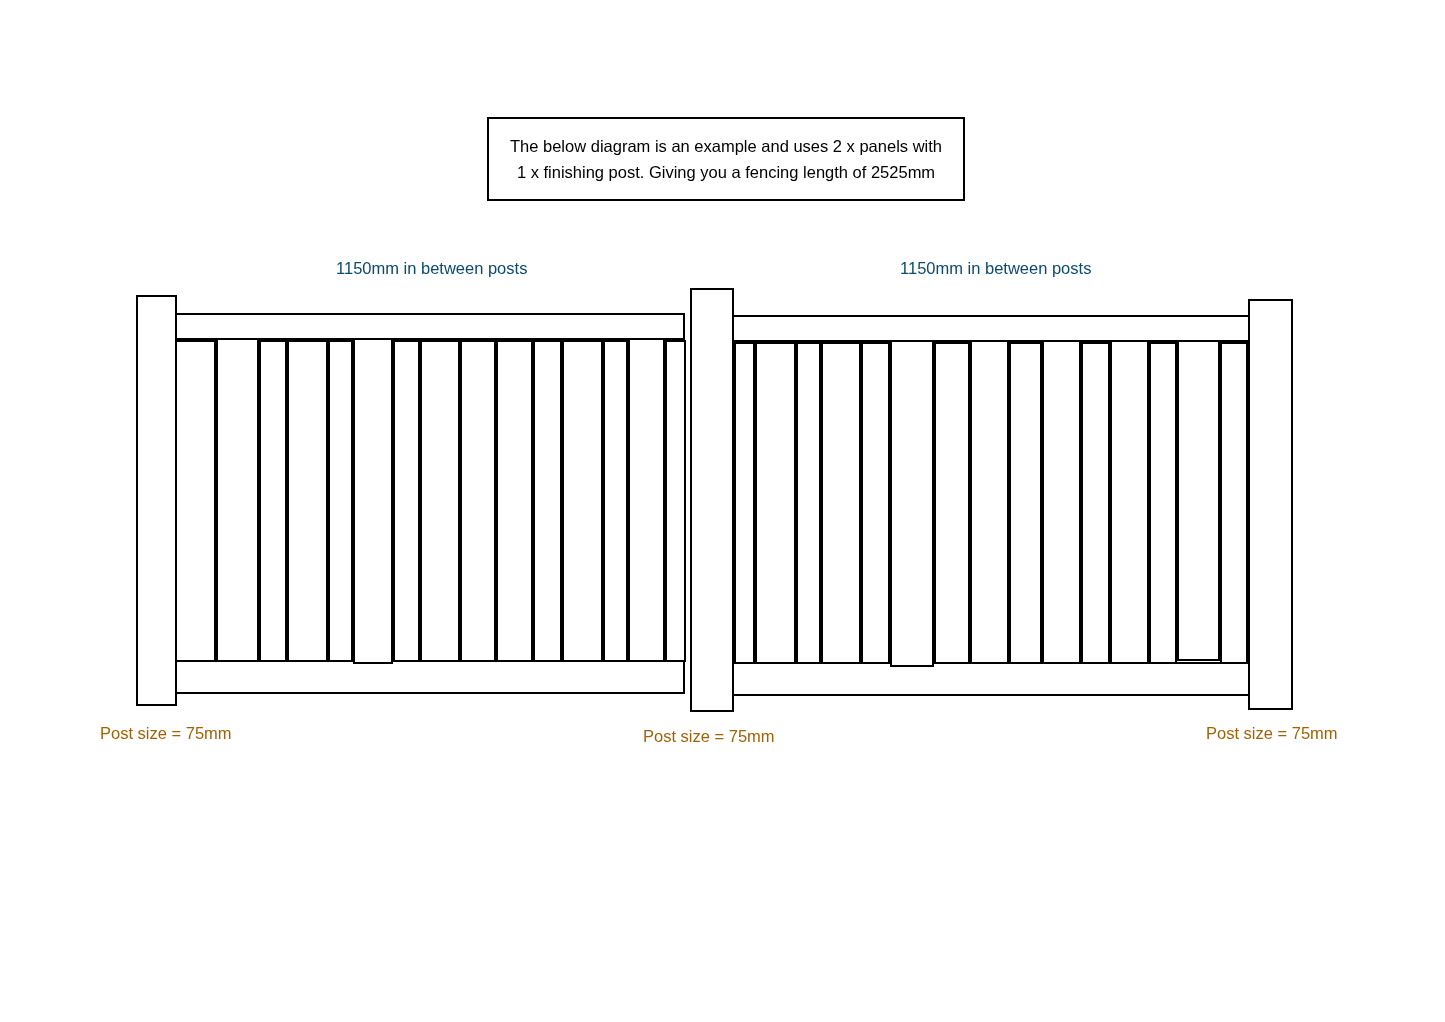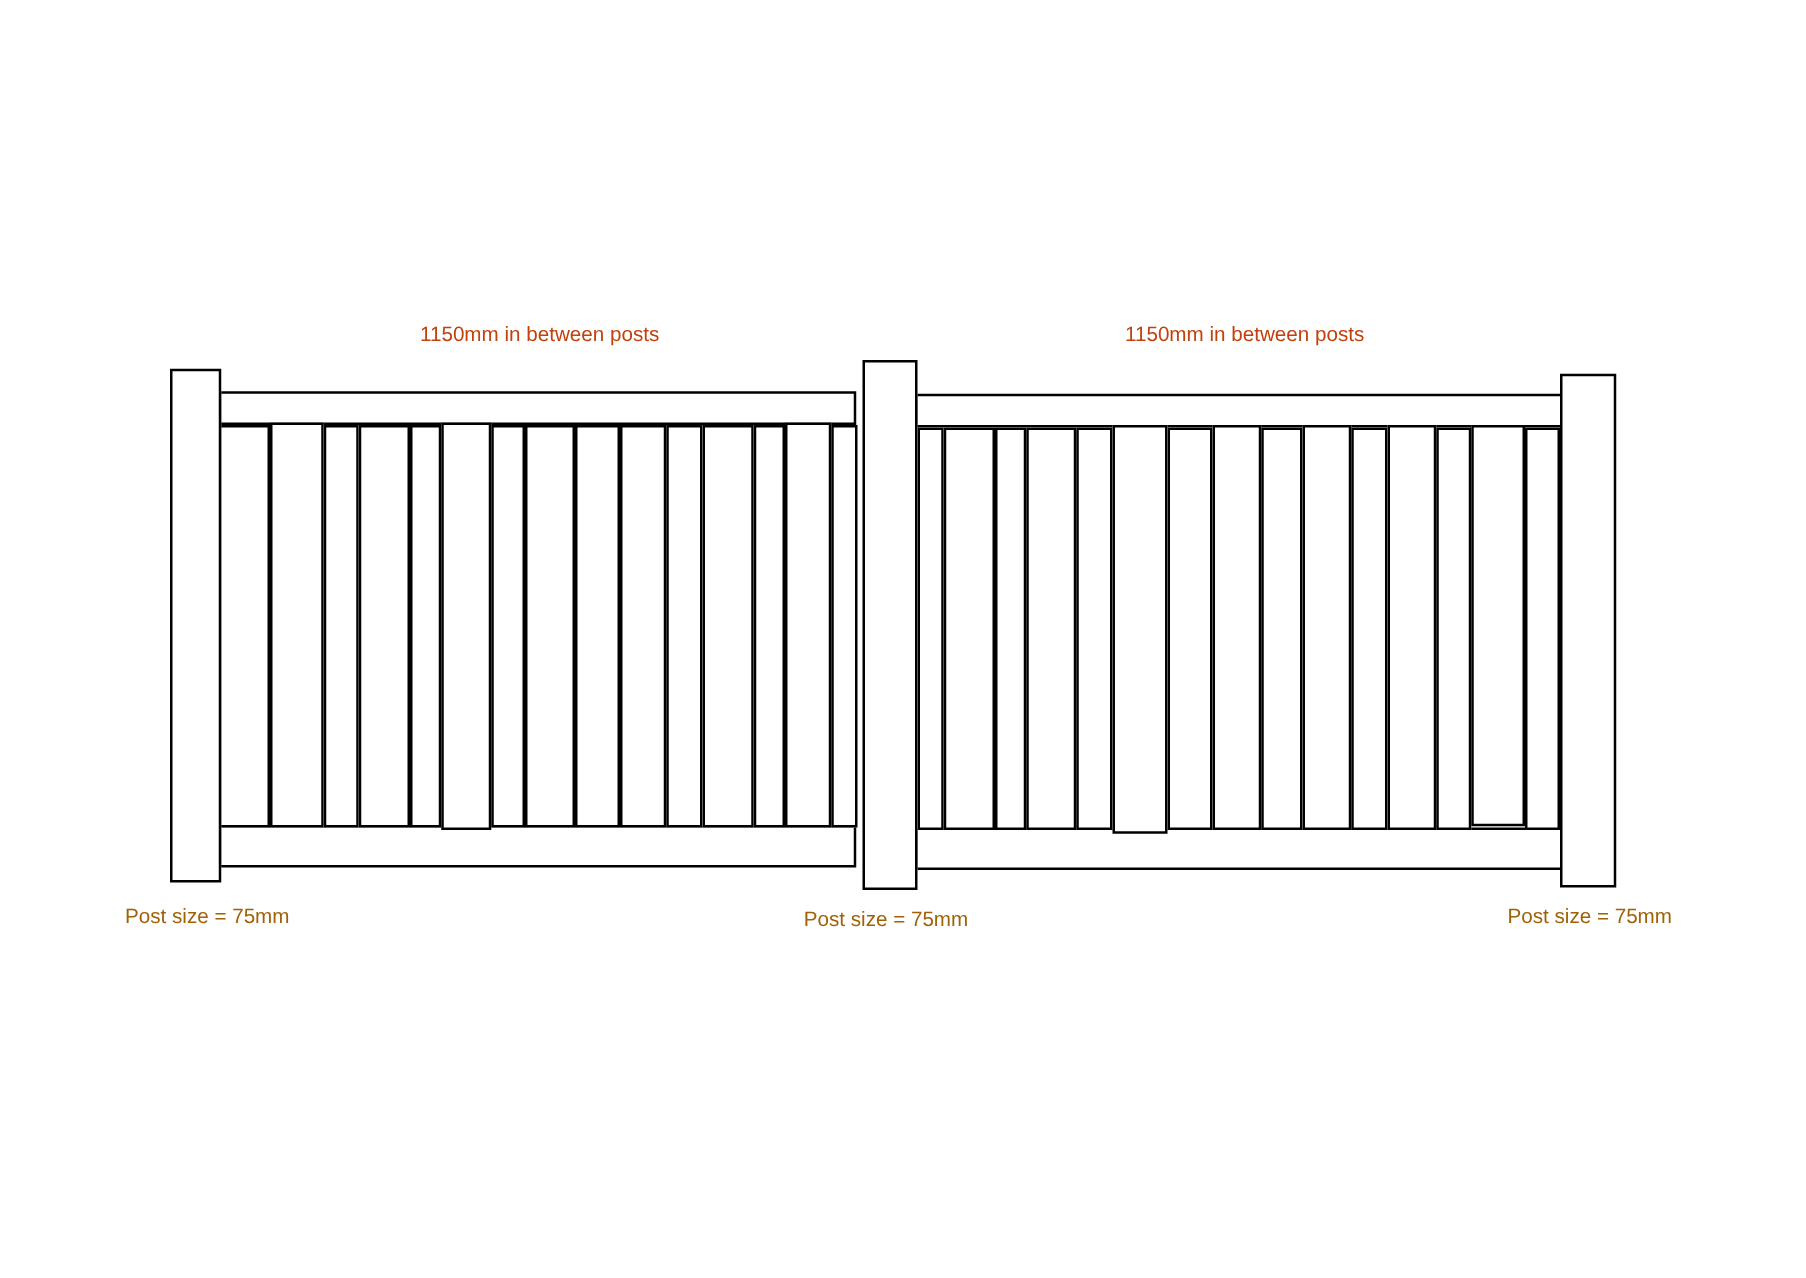--- a/index.html
+++ b/index.html
@@ -40,21 +40,21 @@
     line-height: 1.35;
     white-space: nowrap;
     color: #000000;
   }
 
   
   .span-label {
     position: absolute;
     font-size: 16.5px;
     white-space: nowrap;
-    color: #c2410c;
+    color: #0c4a6e;
   }
   #span-label-left  { left: 336px; top: 259px; }
   #span-label-right { left: 900px; top: 259px; }
 
   
   .post-label {
     position: absolute;
     font-size: 16.5px;
     white-space: nowrap;
     color: #a16207;
@@ -91,20 +91,24 @@
     left: 0;
     width: 100%;
     height: 100%;
   }
 </style>
 </head>
 <body>
 
 <div id="stage">
 
+  <div id="note-box">
+    <div class="note-line">The below diagram is an example and uses 2 x panels with</div>
+    <div class="note-line">1 x finishing post. Giving you a fencing length of 2525mm</div>
+  </div>
 
   <div class="span-label" id="span-label-left">1150mm in between posts</div>
   <div class="span-label" id="span-label-right">1150mm in between posts</div>
 
   <div class="panel" id="fence-drawing">
       <div class="rail" style="left: 175px; top: 313px; width: 510px; height: 27px;"></div>
       <div class="rail" style="left: 175px; top: 660px; width: 510px; height: 34px;"></div>
       <div class="picket" style="left: 175px; top: 340px; width: 41px; height: 322px;"></div>
       <div class="picket" style="left: 216px; top: 338px; width: 43px; height: 324px;"></div>
       <div class="picket" style="left: 259px; top: 340px; width: 28px; height: 322px;"></div>

